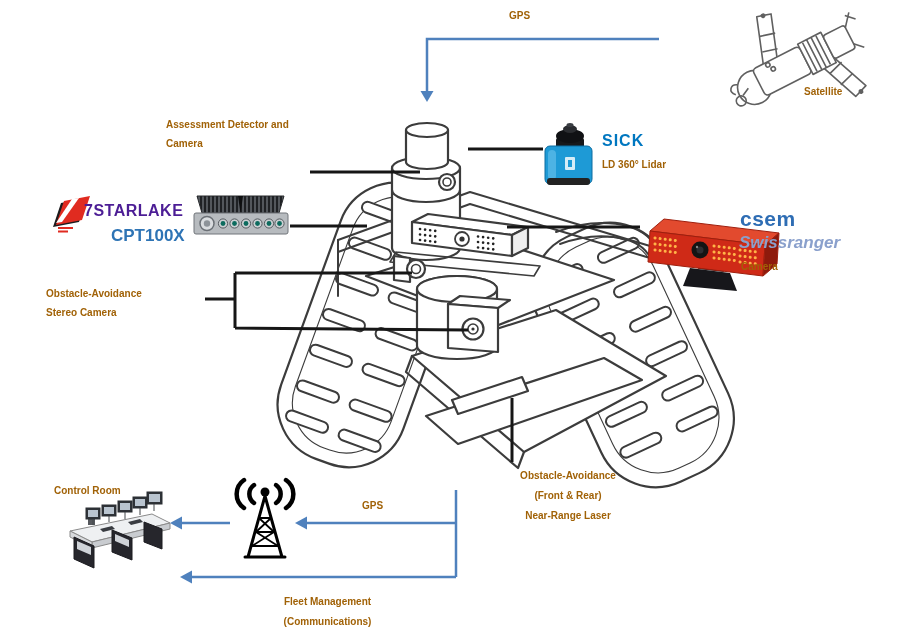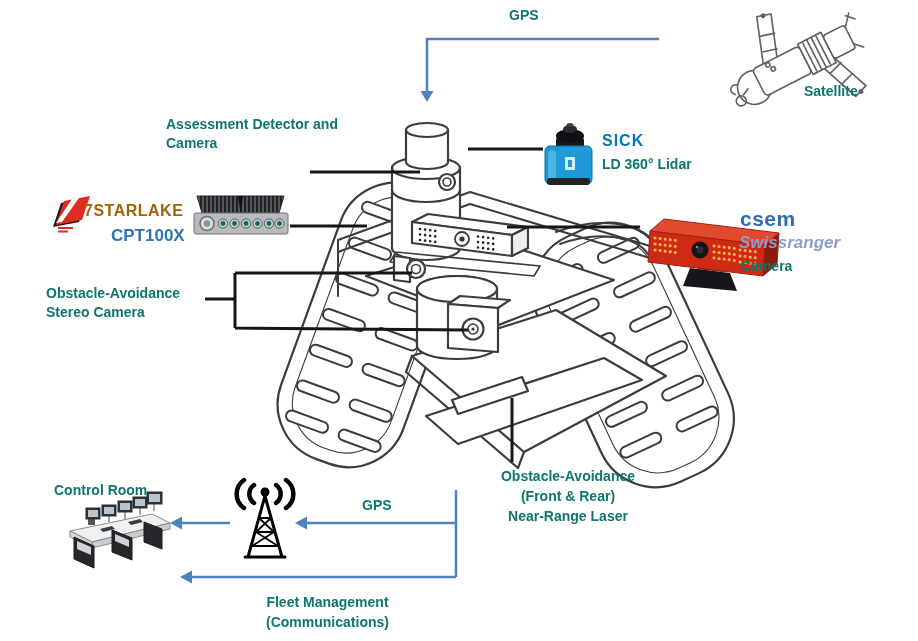--- a/index.html
+++ b/index.html
@@ -1,24 +1,24 @@
 <!DOCTYPE html>
 <html><head>
 <meta charset="utf-8">
 <style>
   html,body{margin:0;padding:0;background:#fff;}
   #stage{position:relative;width:918px;height:641px;background:#ffffff;overflow:hidden;
          font-family:"Liberation Sans",sans-serif;}
   #art{position:absolute;left:0;top:0;}
-  .lbl{position:absolute;font-weight:bold;color:#0f766e;font-size:14px;line-height:19px;white-space:nowrap;}
+  .lbl{position:absolute;font-weight:bold;color:#a16207;font-size:10px;line-height:19px;white-space:nowrap;}
   .lbl.center{text-align:center;white-space:normal;}
   .brand-sick{color:#0077c0;font-size:16px;letter-spacing:1px;}
   .brand-csem{color:#2e6db4;font-size:21px;letter-spacing:.5px;}
   .csem-product{color:#8aa0cc;font-style:italic;font-size:17px;}
-  .brand-starlake{color:#a16207;font-size:16px;letter-spacing:.5px;}
+  .brand-starlake{color:#4c1d95;font-size:16px;letter-spacing:.5px;}
   .model-cpt{color:#2e74b5;font-size:17px;}
 </style>
 </head>
 <body>
 
 <div id="stage">
 
 <svg id="art" width="918" height="641" viewBox="0 0 918 641">
   <defs>
     <rect id="slotA" x="-22" y="-5.5" width="44" height="11" rx="5.5" fill="#fff" stroke="#3c3c3c" stroke-width="2"></rect>

